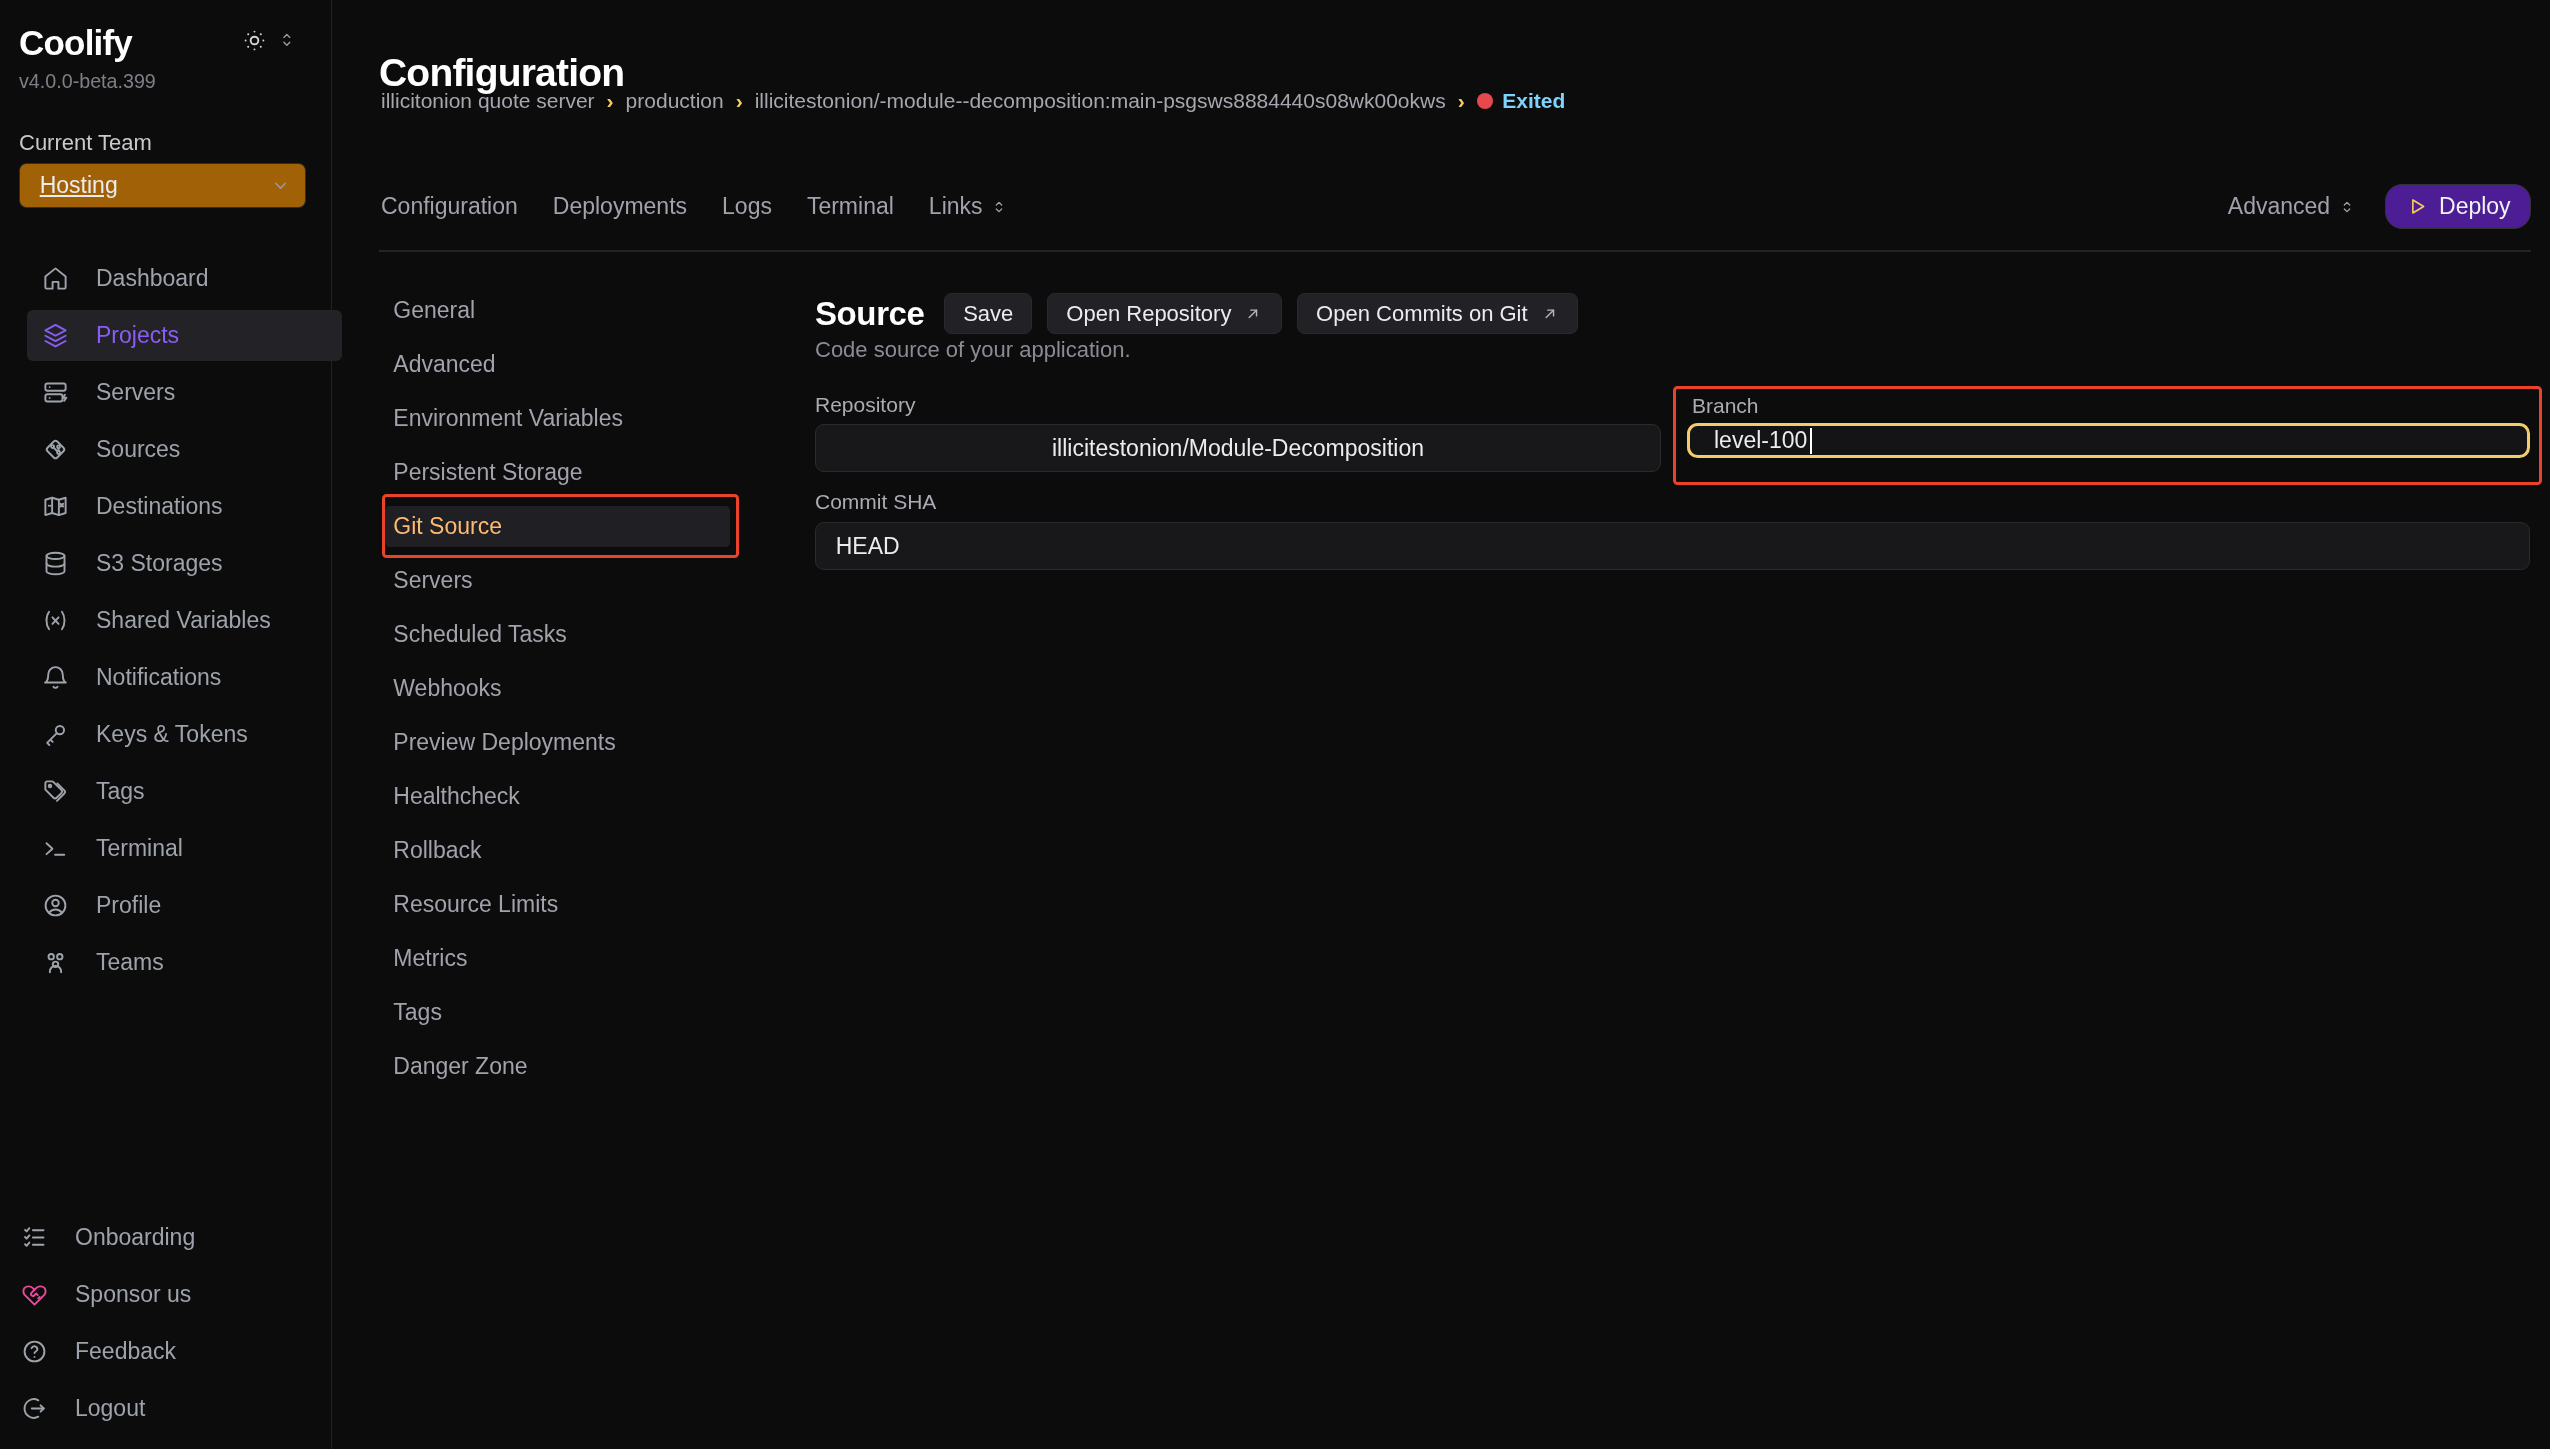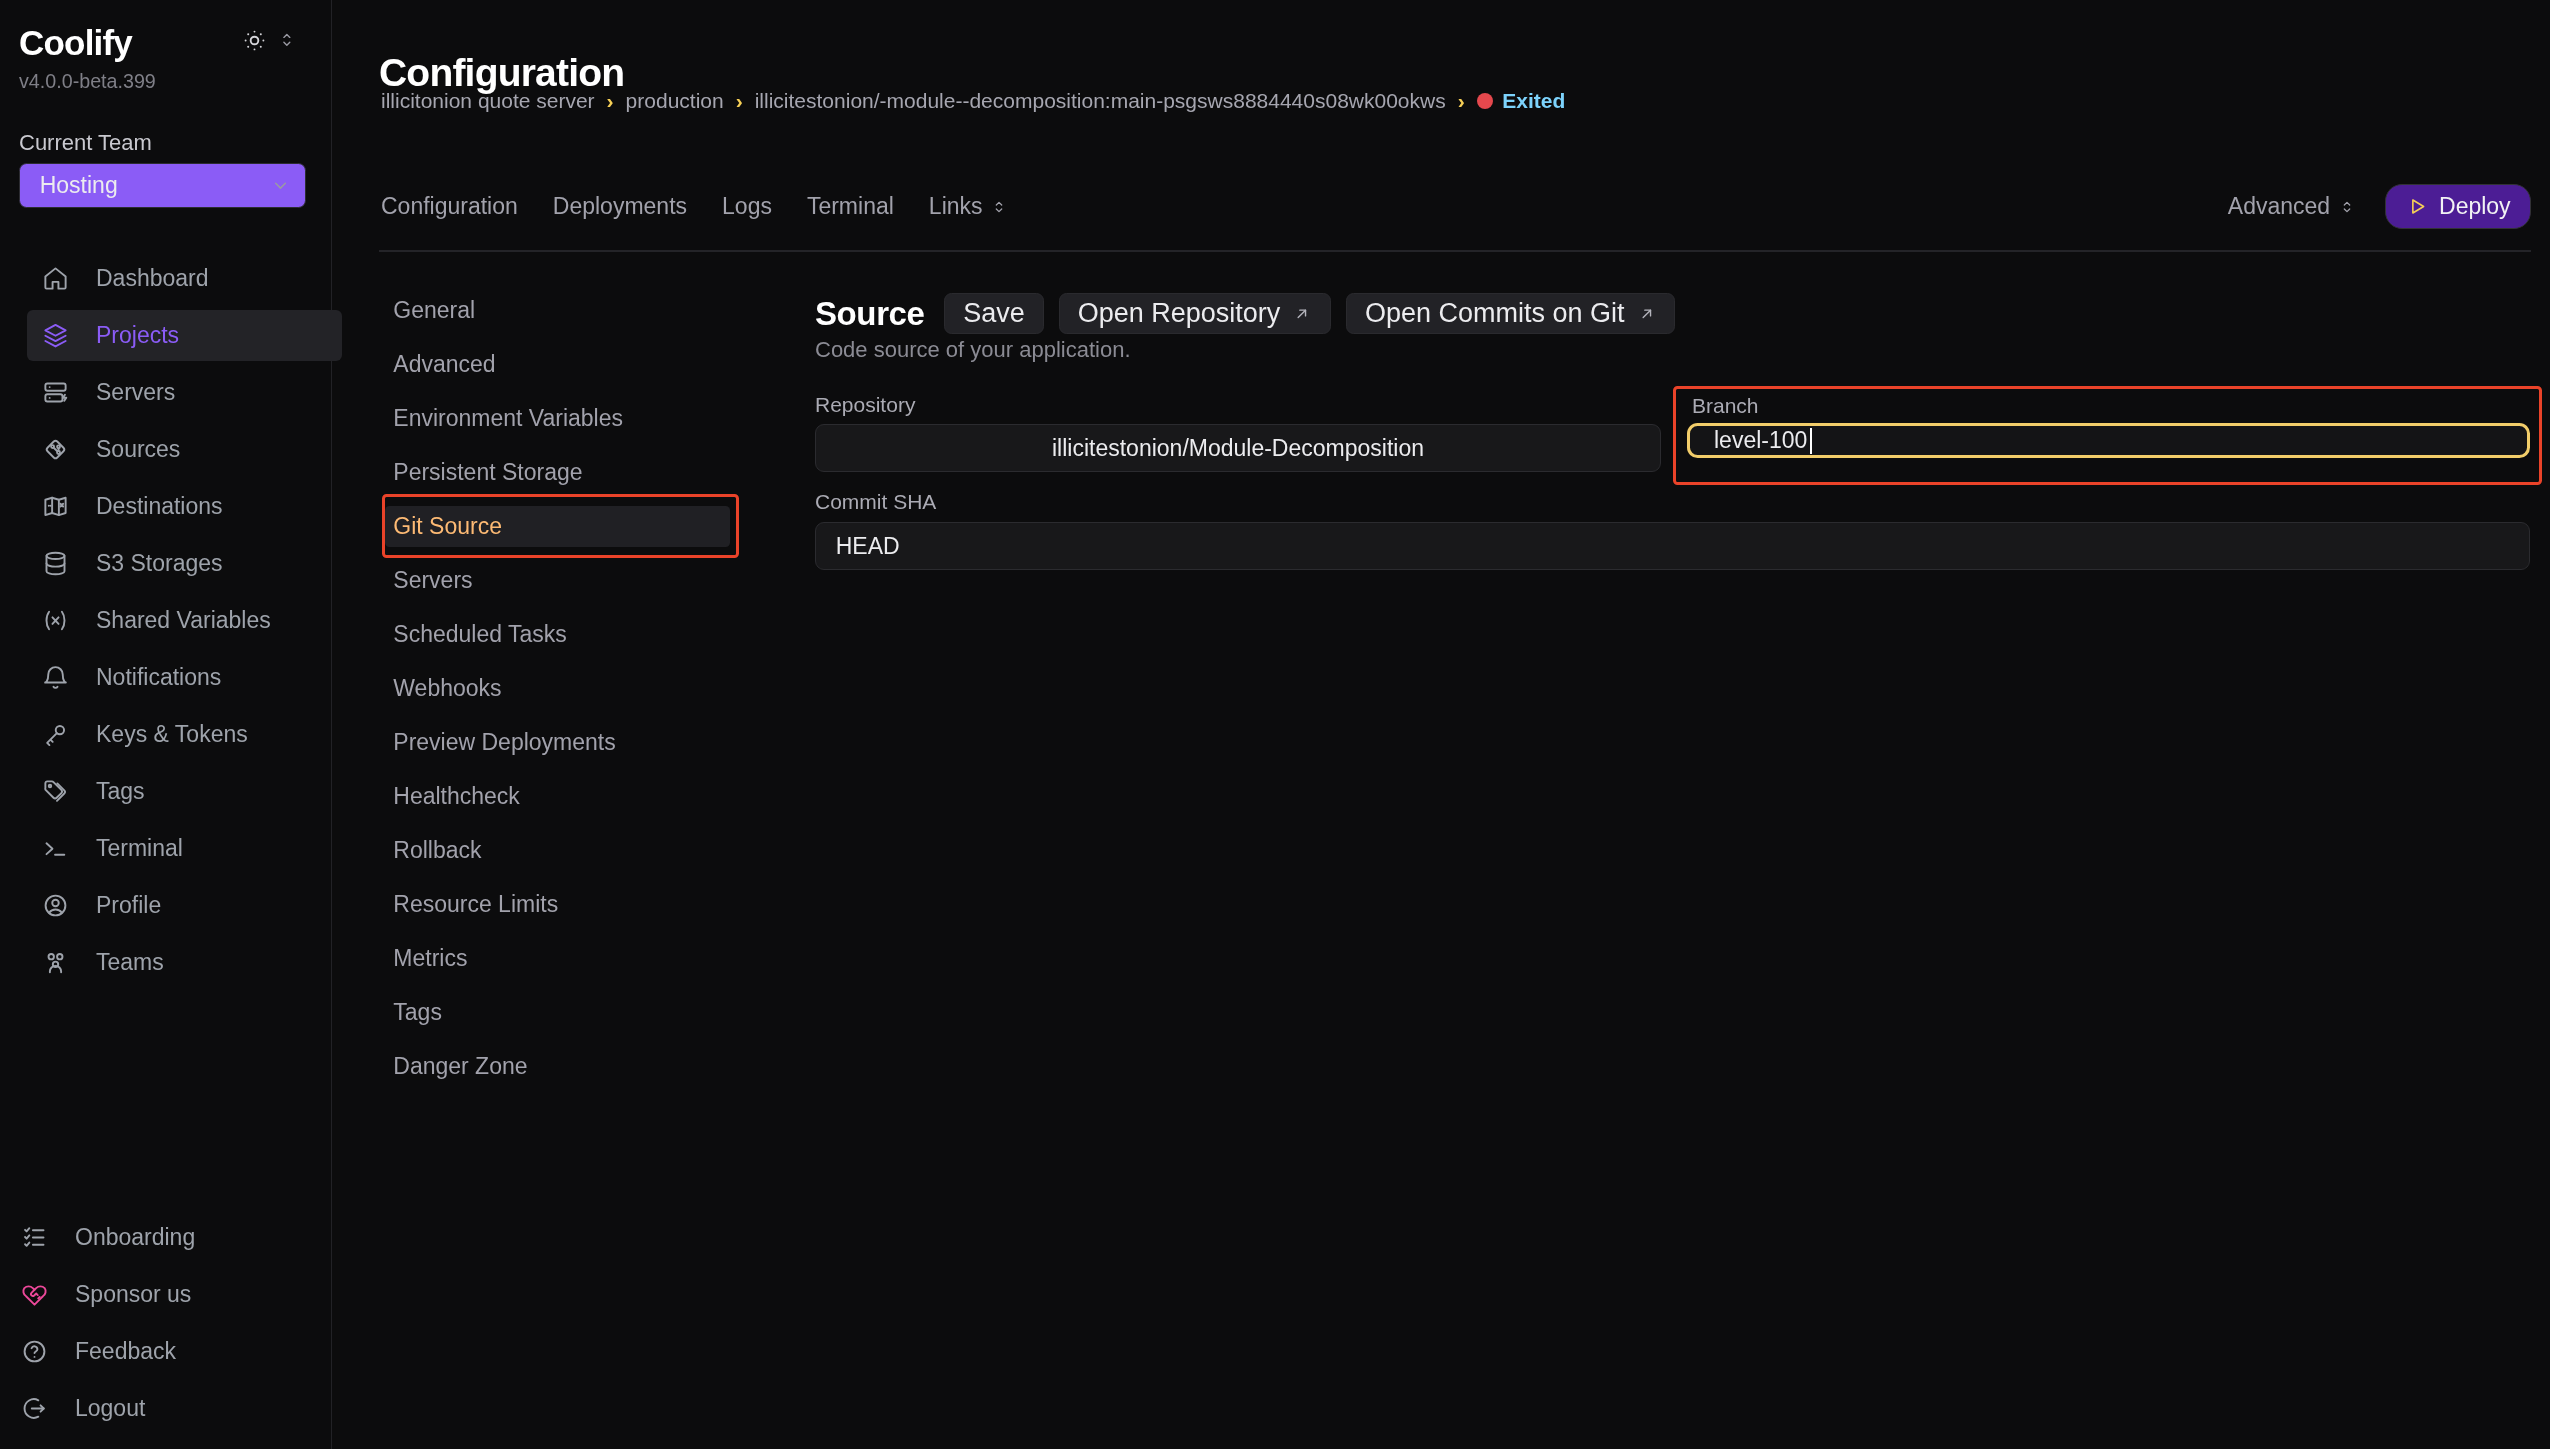--- a/index.html
+++ b/index.html
@@ -14,23 +14,23 @@
   
   .sidebar{position:absolute;left:0;top:0;width:331px;height:1449px;border-right:1.5px solid #222226;background:#0c0c0d;}
   .logo{position:absolute;left:19px;top:19.7px;font-size:35px;font-weight:700;color:#ffffff;letter-spacing:-0.8px;line-height:45px;}
   .version{position:absolute;left:19px;top:70px;font-size:19.7px;color:#7f7f87;}
   .icon-btn{position:absolute;color:#d4d4d8;cursor:pointer;}
   .theme-btn{left:241px;top:27px;}
   .unfold-btn{left:277px;top:30px;color:#9a9aa3;}
   .team-label{position:absolute;left:19px;top:130px;font-size:22px;color:#c9c9cf;}
   .team-select{
     position:absolute;left:19px;top:163px;width:287px;height:45px;box-sizing:border-box;
-    background:#8b5cf6;border:1.5px solid #2c2c31;border-radius:7.6px;
+    background:#a16207;border:1.5px solid #2c2c31;border-radius:7.6px;
     display:flex;align-items:center;justify-content:space-between;
-    padding:0 13.6px 0 19.7px;font-size:23px;color:#ececef;cursor:pointer;
+    padding:0 13.6px 0 19.7px;font-size:23px;color:#ececef;cursor:pointer;text-decoration:underline;
   }
   .team-select .chev{color:#9a9aa3;}
   .menu{position:absolute;left:0;top:250px;width:331px;display:flex;flex-direction:column;padding-left:21px;}
   .menu-footer{position:absolute;left:0;bottom:12px;width:331px;display:flex;flex-direction:column;}
   .mi{height:57px;display:flex;align-items:center;padding-left:21px;color:#9ea3ab;cursor:pointer;position:relative;}
   .menu-footer .mi{height:57px;}
   .mi .ic{width:27px;height:27px;flex:0 0 27px;}
   .mi .ic svg{width:27px;height:27px;}
   .mi .lbl{margin-left:27px;font-size:23px;}
   .mi.active{color:#8b5cf6;}
@@ -69,21 +69,21 @@
   .sn.sn-active{color:#fdba74;}
   .sn .active-bg{position:absolute;left:3px;top:6.8px;width:345px;height:41px;background:#202024;border-radius:4.5px;z-index:1;}
   .annotation-box{position:absolute;box-sizing:border-box;border:3.8px solid #ea4329;border-radius:4.5px;z-index:3;}
   .annotation-git{left:0;top:-5.3px;width:357px;height:64px;}
 
   
   .panel-head{position:absolute;left:484px;top:293px;height:41px;display:flex;align-items:center;}
   .panel-title{font-size:33px;font-weight:700;color:#ffffff;margin-right:19.7px;letter-spacing:-0.4px;}
   .btn{
     height:41px;box-sizing:border-box;background:#222226;border:0.8px solid #2a2a2e;border-radius:7.6px;
-    display:flex;align-items:center;padding:0 18px;font-size:27px;color:#ececef;cursor:pointer;margin-right:15px;
+    display:flex;align-items:center;padding:0 18px;font-size:22px;color:#ececef;cursor:pointer;margin-right:15px;
   }
   .btn .ext{color:#b5b5bd;margin-left:12px;}
   .panel-desc{position:absolute;left:484px;top:337px;font-size:22px;color:#8b8b94;}
 
   .field-label{position:absolute;font-size:21px;color:#ababb4;}
   .input{
     position:absolute;box-sizing:border-box;height:48px;background:#18181a;border:1.5px solid #2b2b2f;border-radius:9px;
     display:flex;align-items:center;padding:0 19.7px;font-size:23px;color:#ececef;cursor:text;
   }
   .lbl-repository{left:484px;top:393px;}

